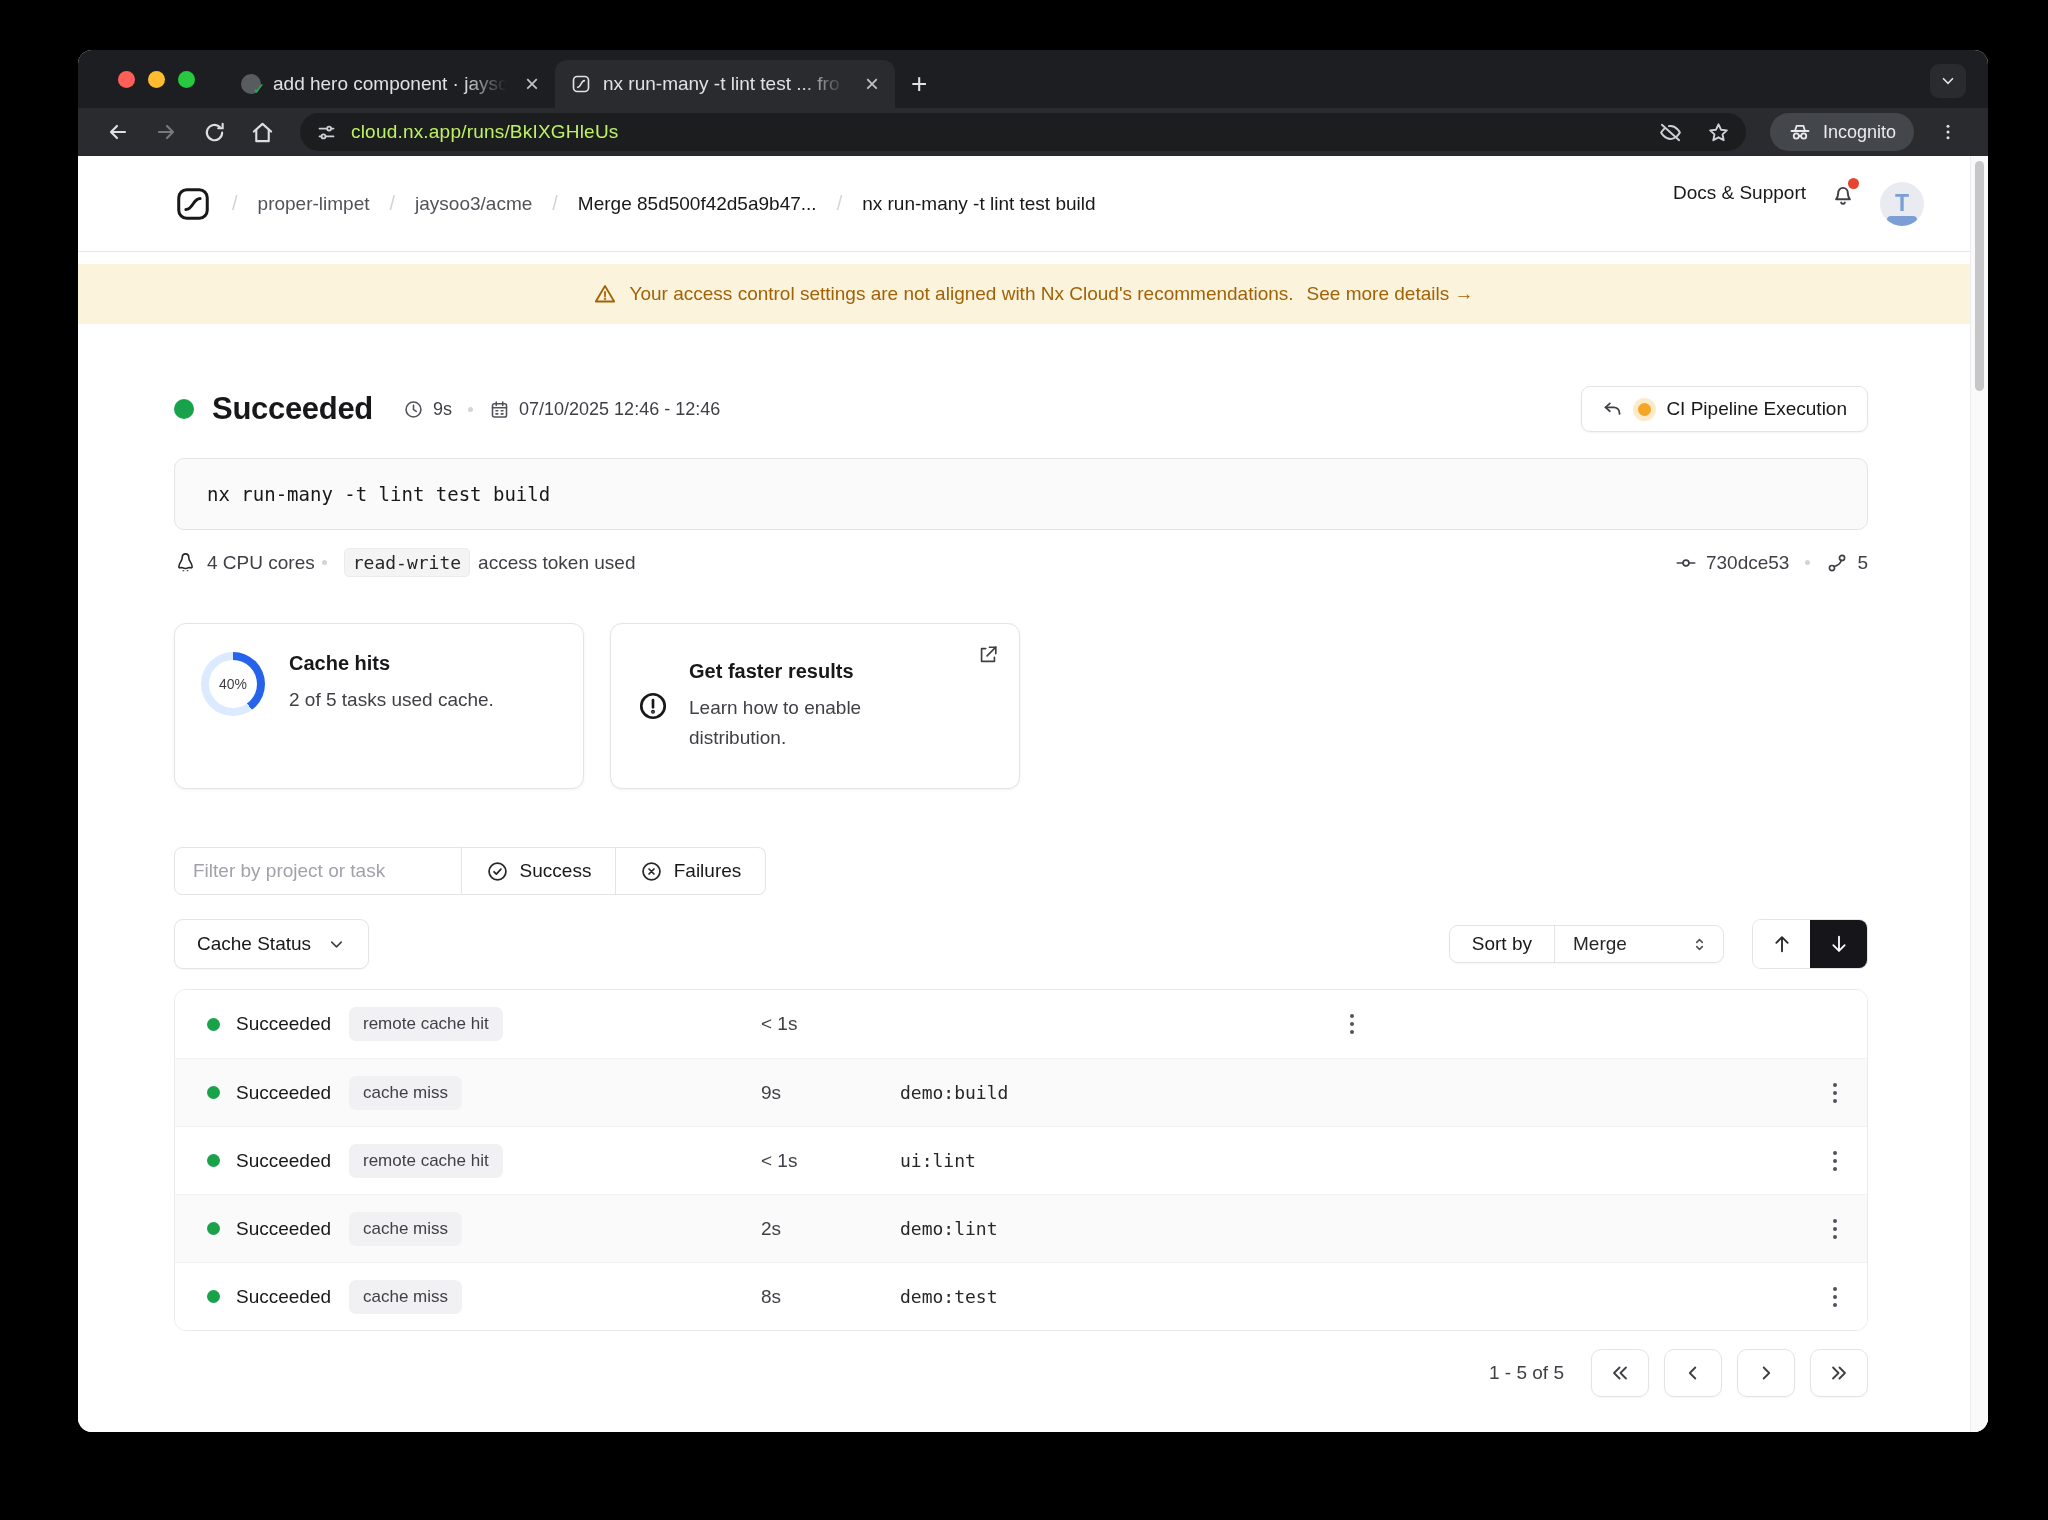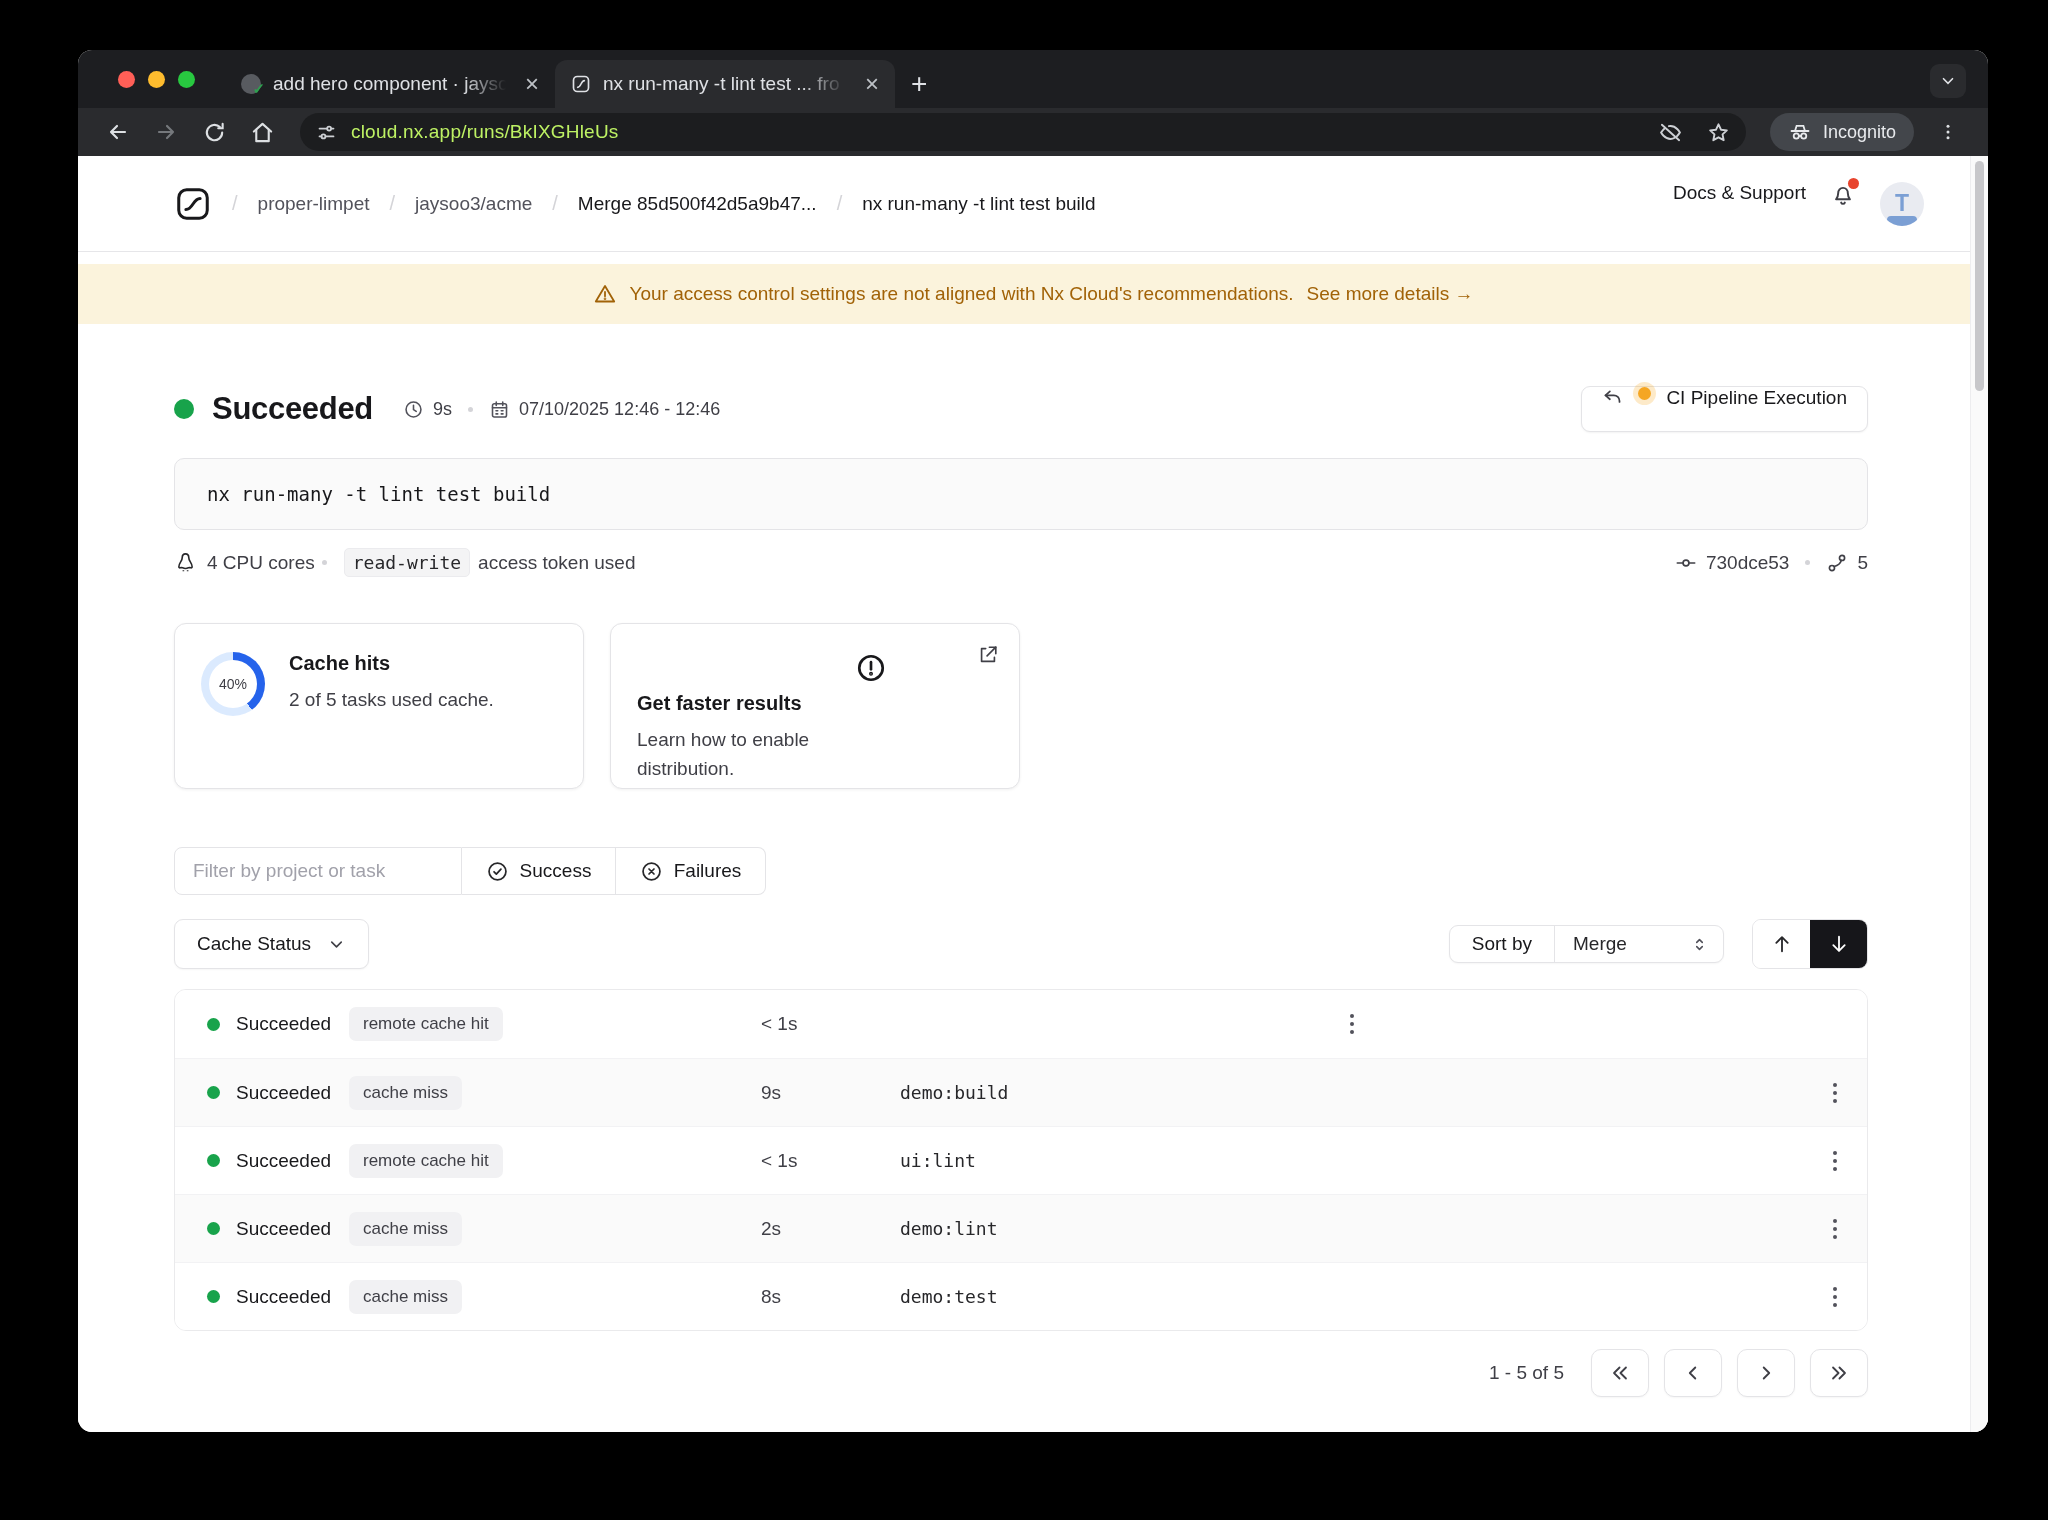--- a/index.html
+++ b/index.html
@@ -67,21 +67,21 @@
 
   .main { padding:0 120px 0 96px; }
 
   
   .status-row { margin-top:62px; display:flex; align-items:center; }
   .big-dot { width:20px; height:20px; border-radius:50%; margin-right:18px; }
   .status-title { font-size:31px; font-weight:600; color:#18181b; letter-spacing:-.3px; }
   .meta { display:flex; align-items:center; gap:9px; color:#3f3f46; font-size:18px; margin-left:30px; }
   .sep-dot { width:5px; height:5px; border-radius:50%; background:#d4d4d8; margin:0 7px; }
   .pipeline-btn { margin-left:auto; height:46px; border:1px solid #e4e4e7; border-radius:9px; background:#fff;
-                  display:flex; gap:15px; padding:0 20px; font-size:19px; font-weight:500;
+                  display:flex; align-items:center; gap:15px; padding:0 20px; font-size:19px; font-weight:500;
                   color:#18181b; box-shadow:0 1px 2px rgba(0,0,0,.05); }
   .pipe-dot { width:13px; height:13px; border-radius:50%; box-shadow:0 0 0 5px rgba(245,158,11,.22); }
 
   
   .command-box { margin-top:26px; height:72px; background:#fafafa; border:1px solid #e4e4e7; border-radius:10px;
                  display:flex; align-items:center; padding:0 32px;
                  font-family:"DejaVu Sans Mono", monospace; font-size:19px; color:#18181b; }
   .meta-row { margin-top:18px; display:flex; align-items:center; color:#3f3f46; font-size:19px; }
   .mono-badge { font-family:"DejaVu Sans Mono", monospace; font-size:18px; background:#f4f4f5;
                 border:1px solid #ebebee; border-radius:5px; padding:3px 8px; margin:0 8px 0 10px; color:#27272a; }
@@ -90,21 +90,21 @@
   
   .cards { margin-top:46px; display:flex; gap:26px; }
   .card { width:410px; height:166px; border:1px solid #e4e4e7; border-radius:12px; background:#fff;
           box-shadow:0 1px 3px rgba(0,0,0,.06); padding:28px 26px; display:flex; gap:24px; position:relative; }
   .ring { width:64px; height:64px; border-radius:50%; position:relative; flex:none;
           display:flex; align-items:center; justify-content:center; }
   .ring::before { content:""; position:absolute; inset:8px; background:#fff; border-radius:50%; }
   .ring-label { position:relative; font-size:14px; color:#3f3f46; }
   .card-title { font-size:20px; font-weight:600; color:#18181b; margin-bottom:10px; }
   .card-sub { font-size:19px; color:#3f3f46; line-height:1.55; }
-  .card2-body { display:flex; gap:8px; align-items:flex-end;flex-direction:column; }
+  .card2-body { display:flex; gap:20px; align-items:center; }
   .card2-text { width:250px; }
   .ext-icon { position:absolute; top:20px; right:20px; color:#3f3f46; }
   .alert-icon { color:#18181b; flex:none; }
 
   
   .filter-row { margin-top:58px; display:flex; height:48px; }
   .filter-input { width:288px; border:1px solid #e4e4e7; border-radius:8px 0 0 8px; padding:0 18px;
                   font-size:19px; color:#18181b; outline:none; font-family:"Liberation Sans", sans-serif; }
   .filter-input::placeholder { color:#a1a1aa; }
   .seg { display:flex; align-items:center; justify-content:center; gap:11px; font-size:19px; color:#18181b;

